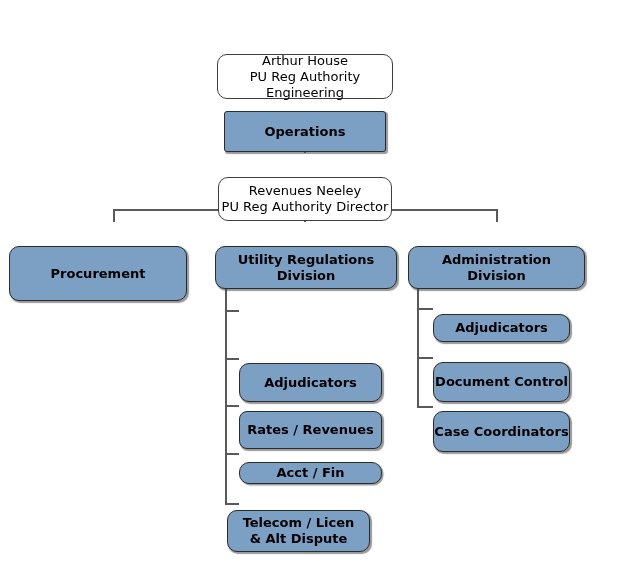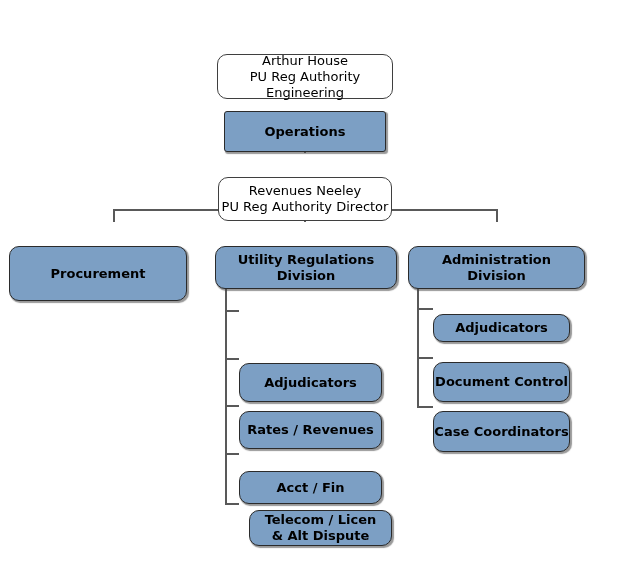--- a/index.html
+++ b/index.html
@@ -100,27 +100,27 @@
   </div>
 
   <div class="node blue-node" style="left:408px;top:222px;width:177px;height:43px;">
     <span>Administration</span>
     <span>Division</span>
   </div>
 
   <div class="node blue-node" style="left:239px;top:339px;width:143px;height:39px;">
     <span>Adjudicators</span>
   </div>
-  <div class="node blue-node" style="left:239px;top:387px;width:143px;height:38px;">
+  <div class="node blue-node" style="left:239px;top:387px;width:143px;height:38px;border-radius:8px;">
     <span>Rates / Revenues</span>
   </div>
-  <div class="node blue-node" style="left:239px;top:447px;width:143px;height:33px;">
+  <div class="node blue-node" style="left:239px;top:438px;width:143px;height:22px;">
     <span>Acct / Fin</span>
   </div>
-  <div class="node blue-node" style="left:249px;top:486px;width:143px;height:36px;">
+  <div class="node blue-node" style="left:227px;top:486px;width:143px;height:42px;">
     <span>Telecom / Licen</span>
     <span>&amp; Alt Dispute</span>
   </div>
 
   <div class="node blue-node" style="left:433px;top:290px;width:137px;height:28px;">
     <span>Adjudicators</span>
   </div>
   <div class="node blue-node" style="left:433px;top:387px;width:137px;height:41px;">
     <span>Case Coordinators</span>
   </div>

